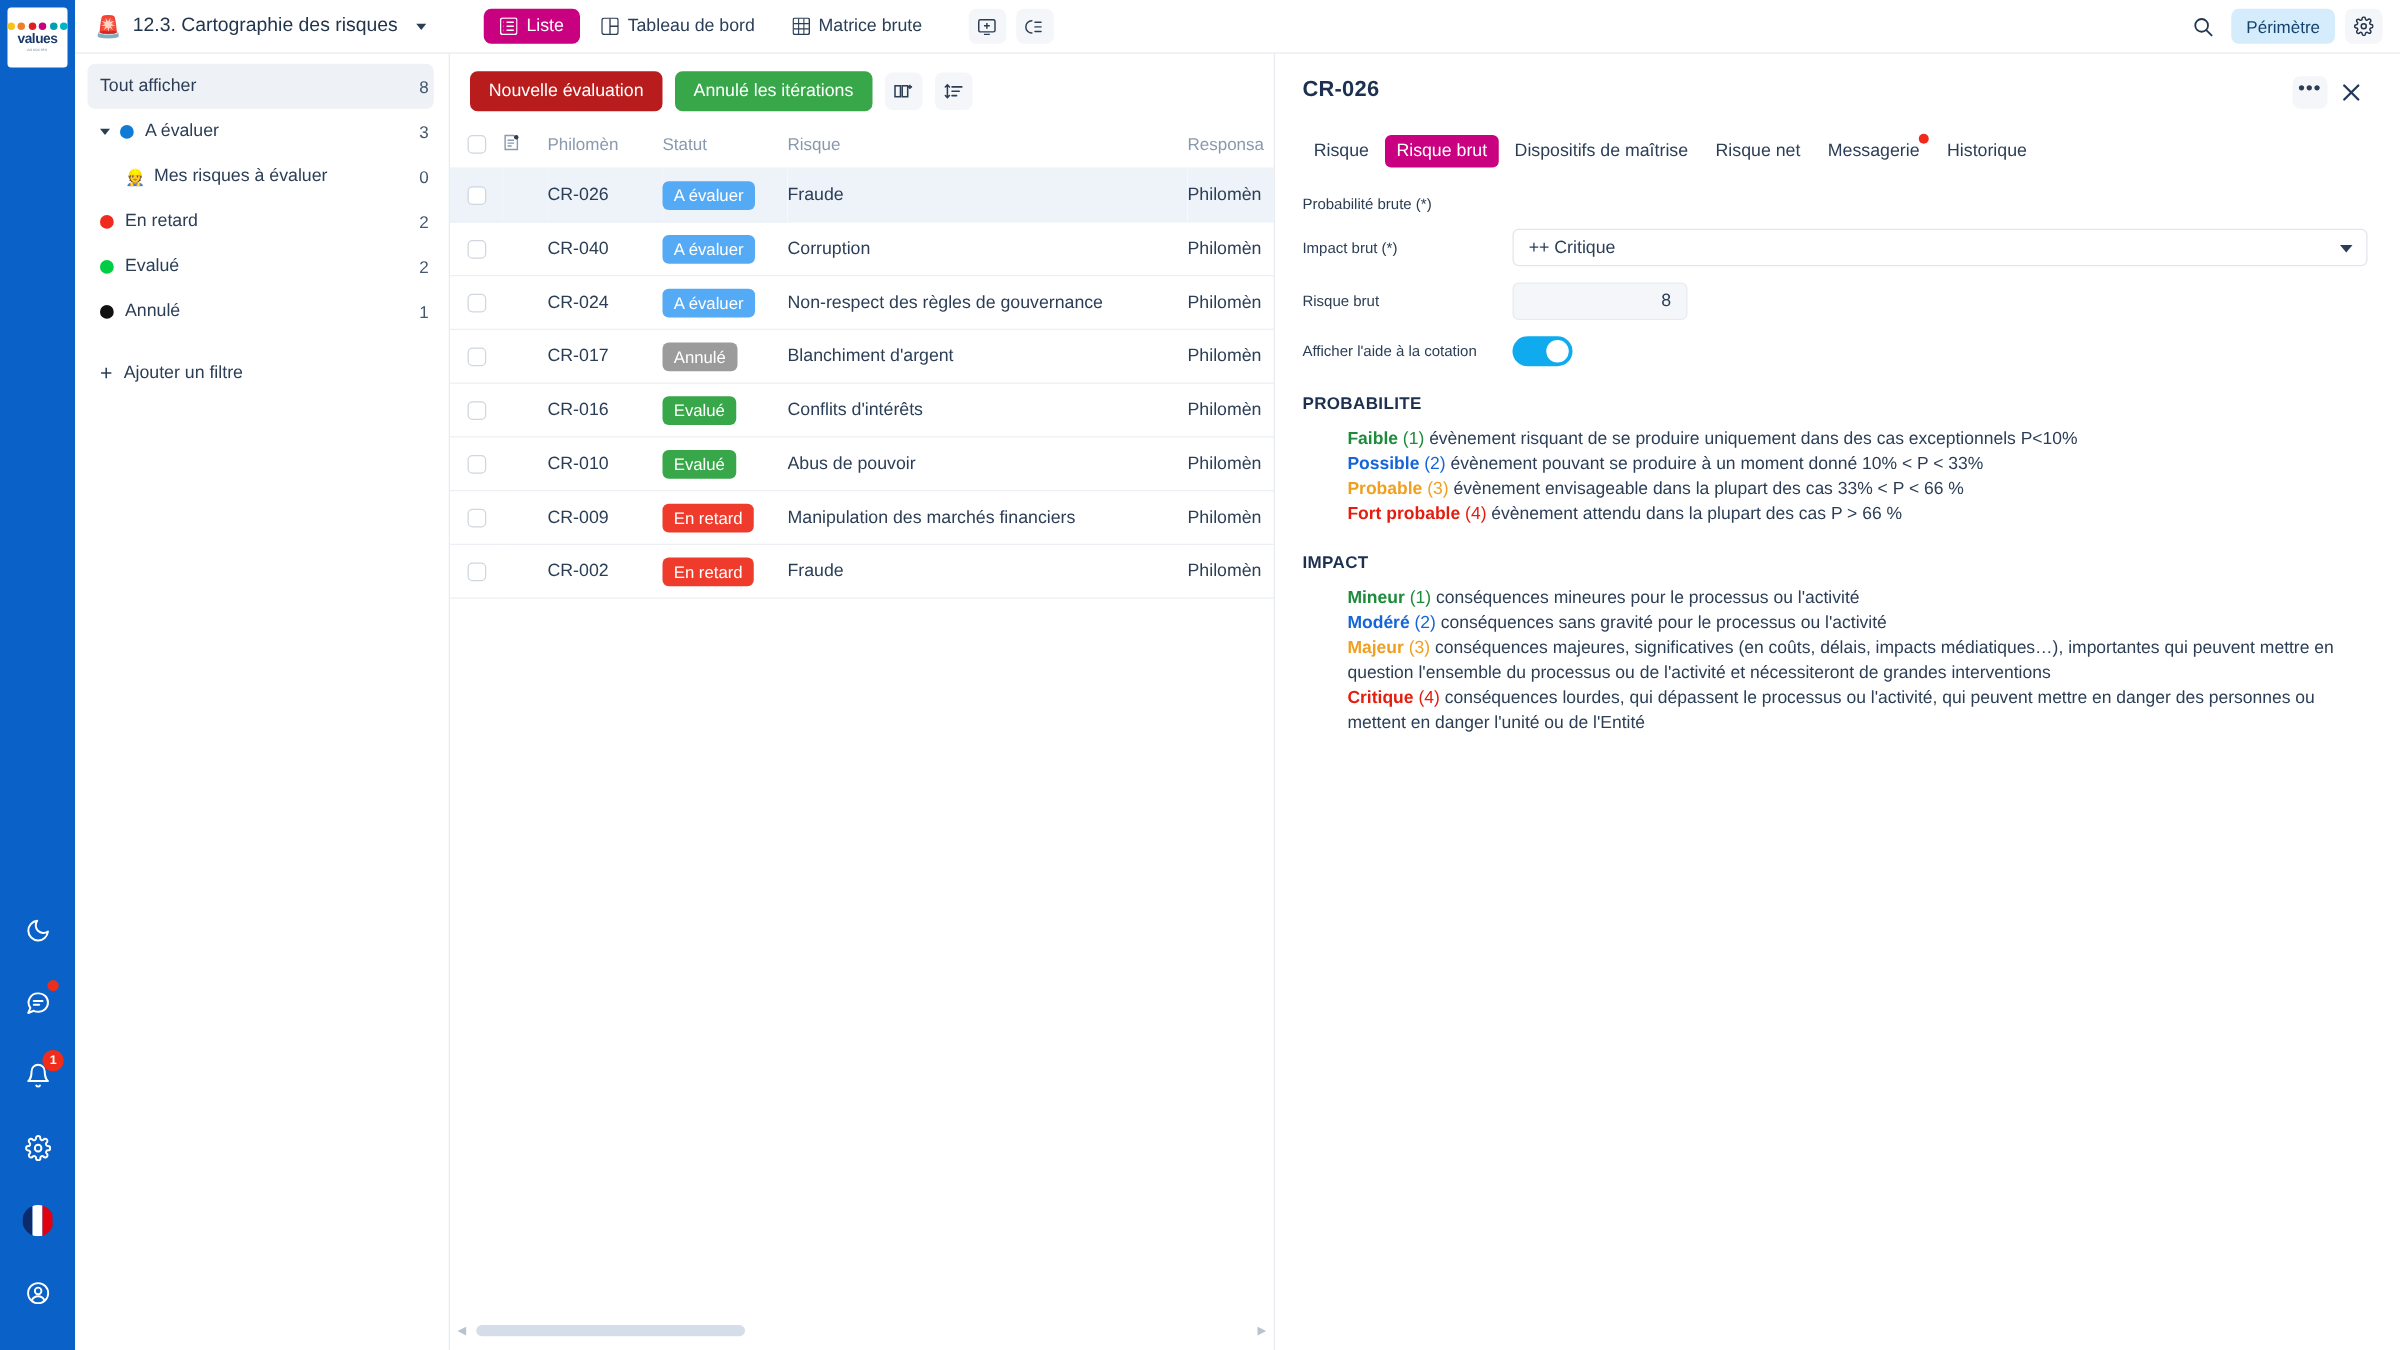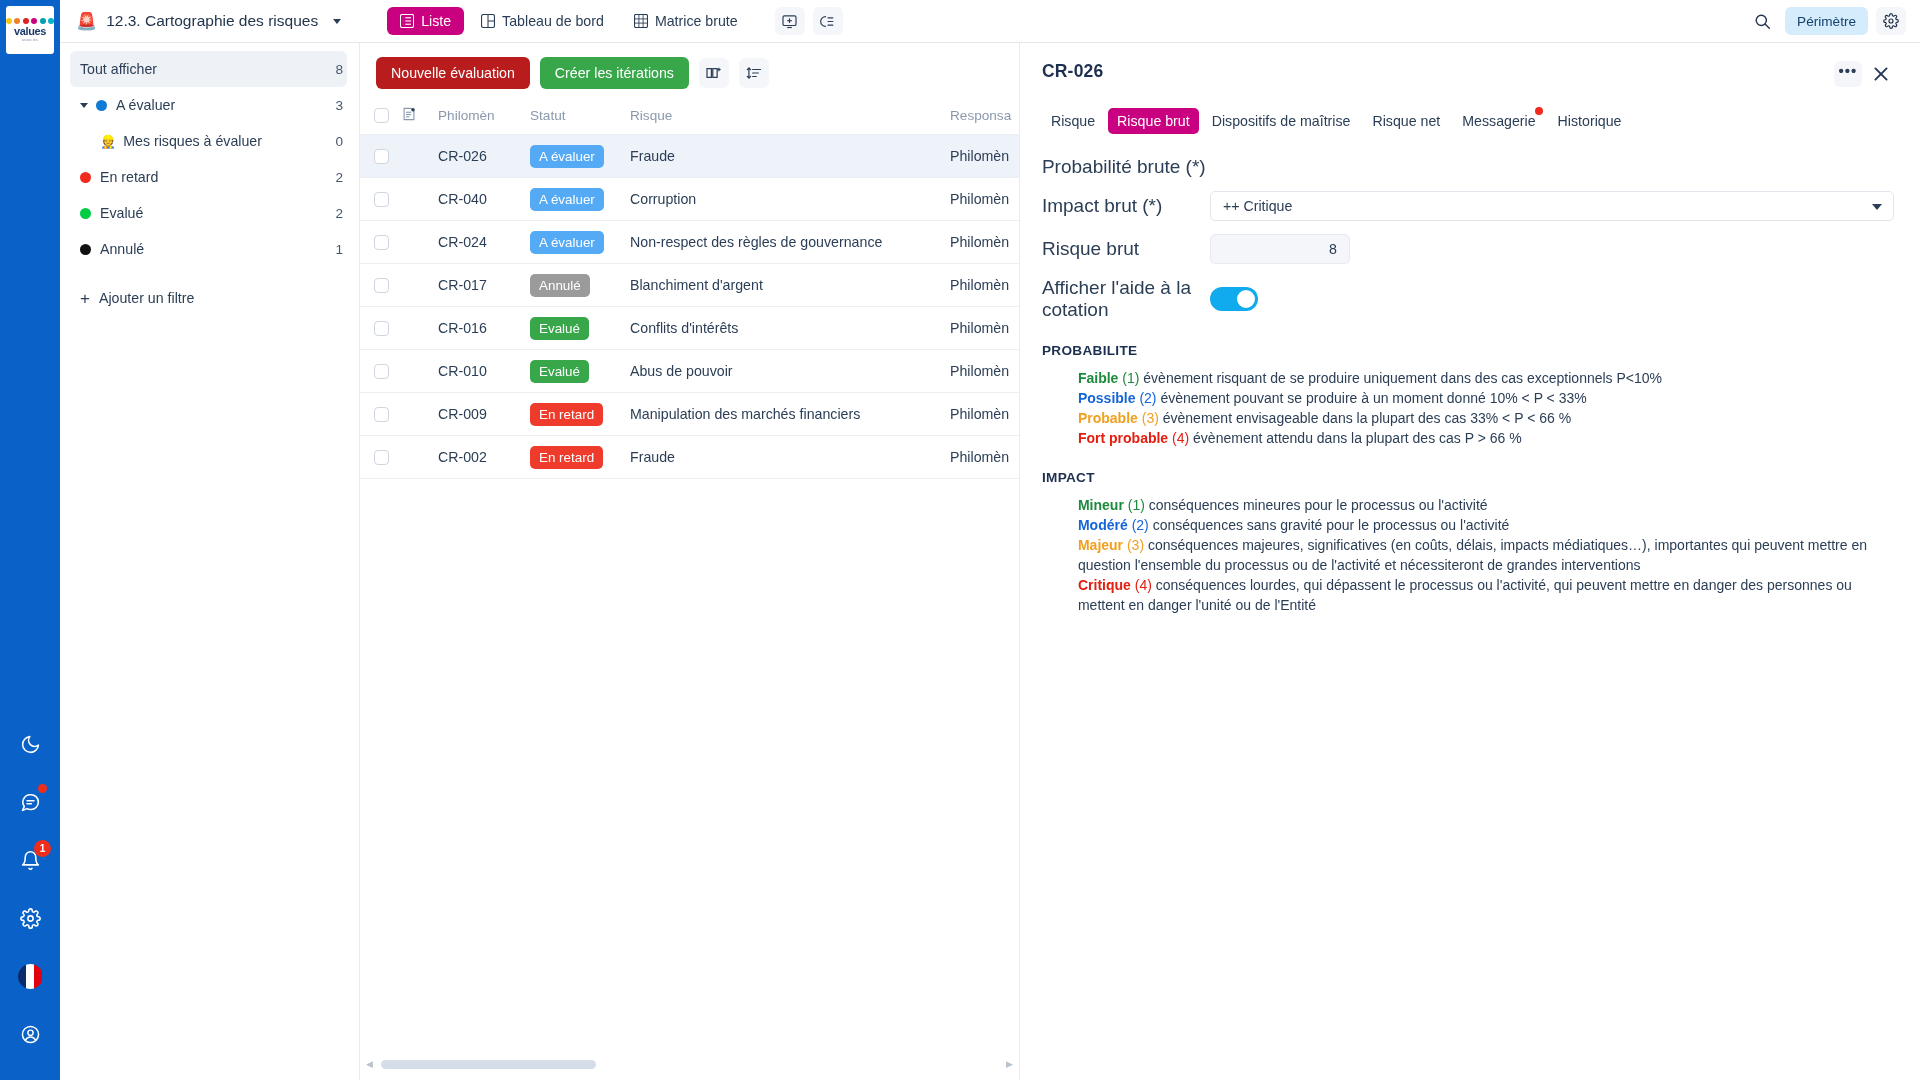--- a/index.html
+++ b/index.html
@@ -207,21 +207,21 @@
     white-space: nowrap;
   }
   .dtab.active { background: #c9007f; color: #fff; }
   .dtab-dot {
     position: absolute; top: -1px; right: 2px; width: 8px; height: 8px;
     border-radius: 50%; background: #f02b1d;
   }
 
   .form { margin-top: 22px; }
   .frow { display: flex; align-items: center; margin-bottom: 13px; }
-  .flabel { width: 168px; flex: 0 0 168px; font-size: 19px; color: #2b3e56; }
+  .flabel { width: 168px; flex: 0 0 168px; font-size: 12px; color: #2b3e56; }
   .fctrl { flex: 1 1 auto; position: relative; }
   .select {
     height: 30px; border: 1px solid #e1e6ed; border-radius: 5px; background: #fff;
     display: flex; align-items: center; padding: 0 30px 0 12px; font-size: 14.2px; color: #2b3e56;
     cursor: pointer;
   }
   .select .sel-caret {
     position: absolute; right: 12px; top: 50%; margin-top: -2.5px;
     width: 0; height: 0; border-left: 5px solid transparent; border-right: 5px solid transparent;
     border-top: 6px solid #2b3e56;
@@ -442,21 +442,21 @@
         </div>
         <div class="f-add">
           <span class="plus">+</span>
           <span>Ajouter un filtre</span>
         </div>
       </div>
 
       <div class="center">
         <div class="list-toolbar">
           <button class="btn btn-blue">Nouvelle évaluation</button>
-          <button class="btn btn-green">Créer les itérations</button>
+          <button class="btn btn-green">Annulé les itérations</button>
           <div class="tool-sq">
             <svg width="16" height="14" viewBox="0 0 18 16" fill="none" stroke="#2b3e56" stroke-width="1.4">
                 <rect x="1" y="3" width="5" height="10"></rect>
                 <rect x="7.6" y="3" width="5" height="10"></rect>
                 <line x1="14.6" y1="2" x2="14.6" y2="6"></line>
                 <line x1="12.6" y1="4" x2="16.6" y2="4"></line>
               </svg>
           </div>
           <div class="tool-sq">
             <svg width="16" height="14" viewBox="0 0 18 16" fill="none" stroke="#2b3e56" stroke-width="1.4" stroke-linecap="round">

